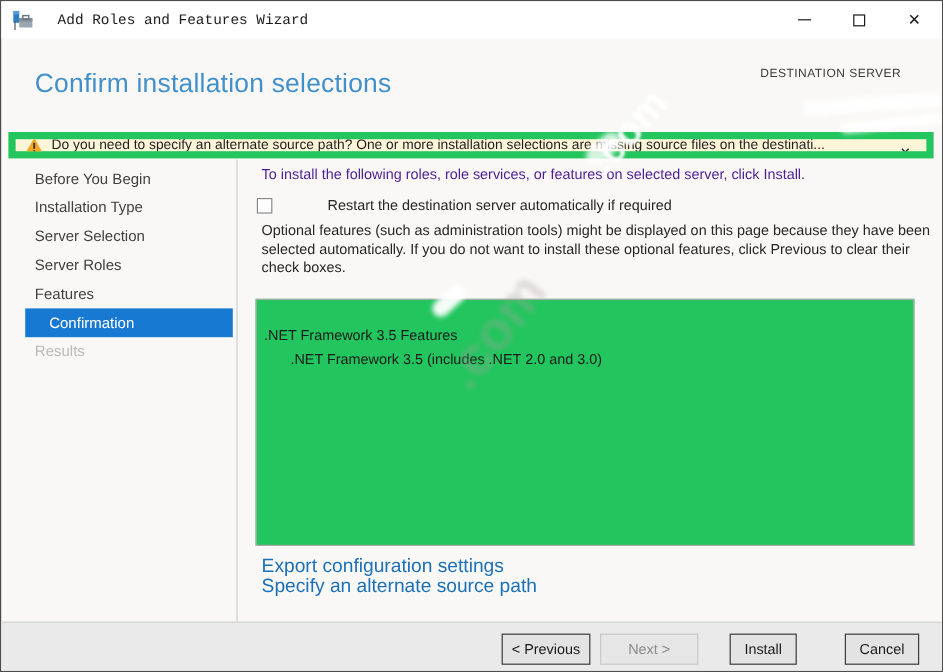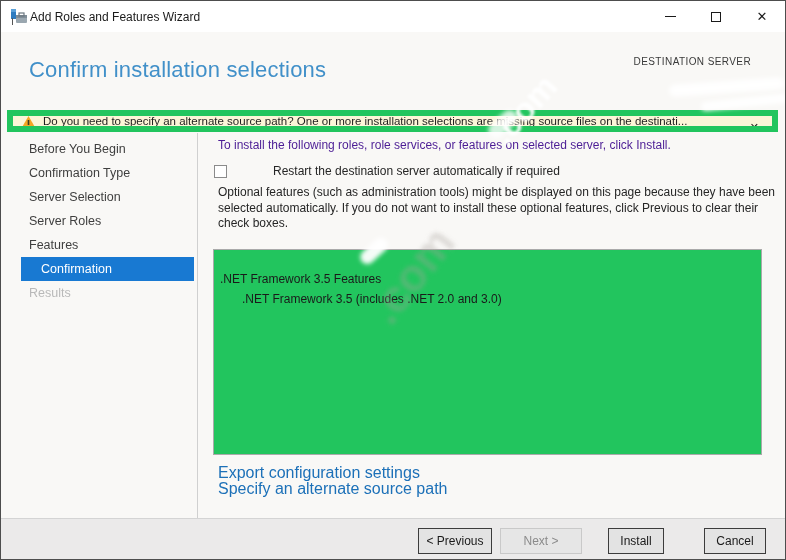--- a/index.html
+++ b/index.html
@@ -10,21 +10,21 @@
     position:relative; width:786px; height:560px;
     background:#f9f8f6; border:1px solid #4d4d4d; overflow:hidden;
   }
 
   
   .titlebar {
     position:absolute; left:0; top:0; right:0; height:31px;
     background:#ffffff; display:flex; align-items:center;
   }
   .app-icon { margin-left:10px; width:17px; height:16px; display:inline-block; }
-  .win-title { margin-left:2px; font-size:12px; color:#1b1b1b; }
+  .win-title { margin-left:20px; font-size:12px; color:#1b1b1b;font-family:Liberation Mono, monospace; }
   .win-controls { position:absolute; right:0; top:0; height:31px; display:flex; }
   .ctrl { width:46px; height:31px; display:flex; align-items:center; justify-content:center; cursor:default; }
   .ctrl-min-glyph { width:11px; height:1px; background:#1a1a1a; display:block; }
   .ctrl-max-glyph { width:10px; height:10px; border:1px solid #1a1a1a; display:block; background:transparent; }
   .ctrl-close-glyph { font-size:13px; color:#1a1a1a; line-height:1; }
 
   
   .page-title {
     position:absolute; left:28px; top:56px;
     font-size:22px; font-weight:300; color:#4190c9; letter-spacing:0.2px;
@@ -161,21 +161,21 @@
         <rect x="6.7" y="10.2" width="1.6" height="1.6" fill="#403a20"></rect>
       </svg>
     </span>
     <span class="warn-text">Do you need to specify an alternate source path? One or more installation selections are missing source files on the destinati...</span>
     <span class="warn-close">✕</span>
   </div>
 
   <div class="divider"></div>
   <ul class="nav">
     <li class="nav-item">Before You Begin</li>
-    <li class="nav-item">Confirmation Type</li>
+    <li class="nav-item">Installation Type</li>
     <li class="nav-item">Server Selection</li>
     <li class="nav-item">Server Roles</li>
     <li class="nav-item">Features</li>
     <li class="nav-item selected">Confirmation</li>
     <li class="nav-item disabled">Results</li>
   </ul>
 
   <div class="intro">To install the following roles, role services, or features on selected server, click Install.</div>
 
   <div class="restart-row">

